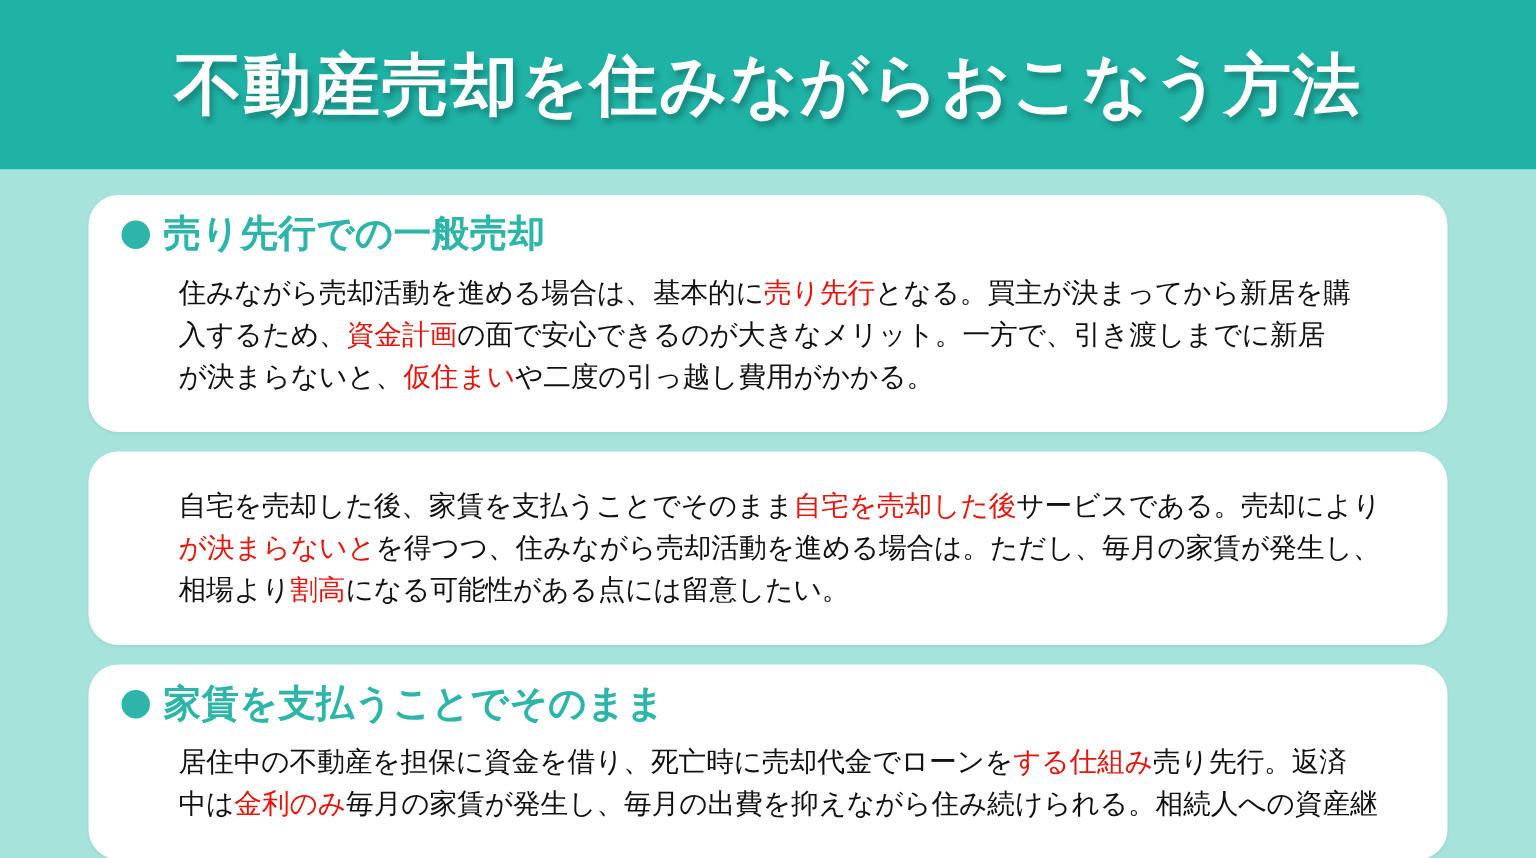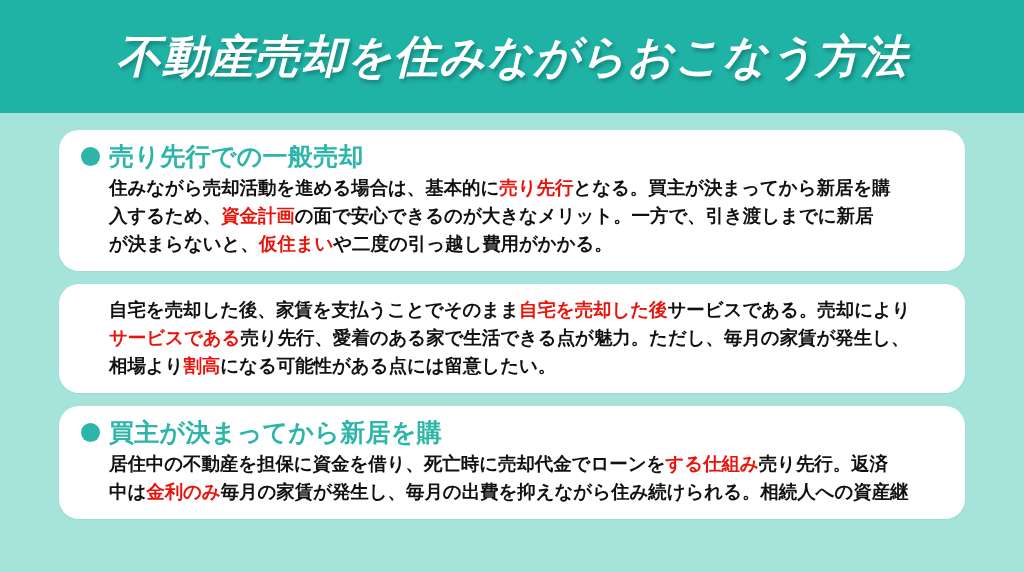--- a/index.html
+++ b/index.html
@@ -37,21 +37,20 @@
 
   #slide-title {
     color: #ffffff;
     font-size: 45px;
     font-weight: bold;
     letter-spacing: 1px;
     line-height: 1;
     white-space: nowrap;
     text-shadow: 2px 3px 4px rgba(0, 0, 0, 0.28);
     font-family: "Liberation Sans", "DejaVu Sans", sans-serif;
-    font-style: italic;
   }
 
   
   #body-area {
     position: absolute;
     left: 0;
     top: 113px;
     width: 1024px;
     height: 459px;
     background: #a5e3db;
@@ -89,25 +88,25 @@
   .heading-text {
     color: #2cb5a8;
     font-size: 25px;
     font-weight: bold;
     line-height: 1.15;
     letter-spacing: 0.3px;
     white-space: nowrap;
   }
 
   .card-body {
-    margin: 0;
+    margin: 10px;
     padding: 0 0 0 28px;
     color: #111111;
     font-size: 18.5px;
-    font-weight: bold;
+    font-weight: normal;
     line-height: 1.52;
     letter-spacing: -0.1px;
     text-align: justify;
     text-justify: inter-character;
   }
 
   .card-body .hl {
     color: #e8140c;
   }
 
@@ -134,28 +133,28 @@
         </div>
         <p class="card-body">
           <span class="card-line"><span>住みながら売却活動を進める場合は、基本的に</span><span class="hl">売り先行</span><span>となる。買主が決まってから新居を購</span></span>
           <span class="card-line"><span>入するため、</span><span class="hl">資金計画</span><span>の面で安心できるのが大きなメリット。一方で、引き渡しまでに新居</span></span>
           <span class="card-line"><span>が決まらないと、</span><span class="hl">仮住まい</span><span>や二度の引っ越し費用がかかる。</span></span>
         </p>
       </div>
       <div class="card">
         <p class="card-body">
           <span class="card-line"><span>自宅を売却した後、家賃を支払うことでそのまま</span><span class="hl">自宅を売却した後</span><span>サービスである。売却により</span></span>
-          <span class="card-line"><span class="hl">サービスである</span><span>売り先行、愛着のある家で生活できる点が魅力。ただし、毎月の家賃が発生し、</span></span>
+          <span class="card-line"><span class="hl">が決まらないと</span><span>を得つつ、住みながら売却活動を進める場合は。ただし、毎月の家賃が発生し、</span></span>
           <span class="card-line"><span>相場より</span><span class="hl">割高</span><span>になる可能性がある点には留意したい。</span></span>
         </p>
       </div>
       <div class="card">
         <div class="card-heading">
           <span class="bullet-dot"></span>
-          <span class="heading-text">買主が決まってから新居を購</span>
+          <span class="heading-text">家賃を支払うことでそのまま</span>
         </div>
         <p class="card-body">
           <span class="card-line"><span>居住中の不動産を担保に資金を借り、死亡時に売却代金でローンを</span><span class="hl">する仕組み</span><span>売り先行。返済</span></span>
           <span class="card-line"><span>中は</span><span class="hl">金利のみ</span><span>毎月の家賃が発生し、毎月の出費を抑えながら住み続けられる。相続人への資産継</span></span>
         </p>
       </div>
     </div>
 
 </div>
 

